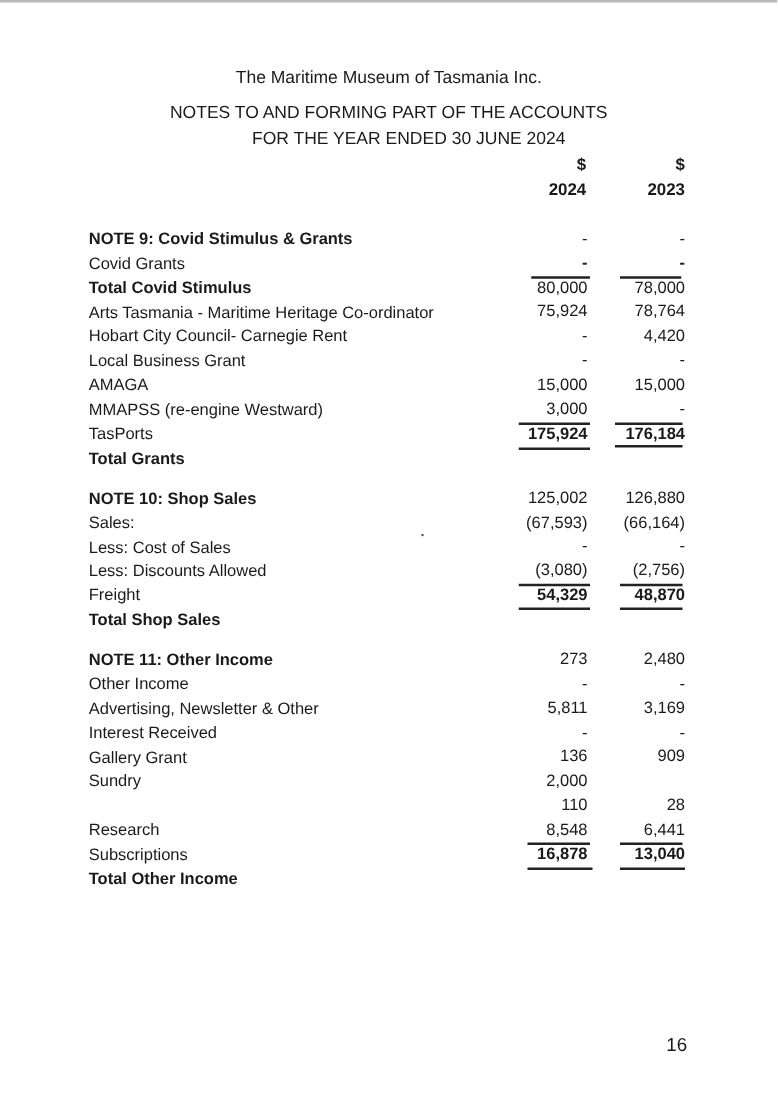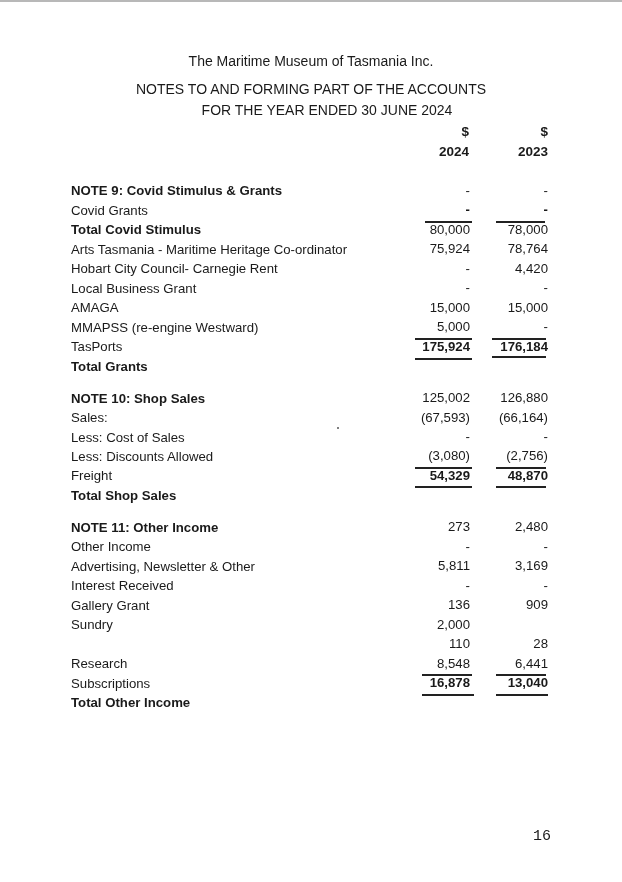--- a/index.html
+++ b/index.html
@@ -9,21 +9,21 @@
     }
     .top-border { position: absolute; left: 0; top: 0; width: 622px; height: 2px; background: #b8b8b8; }
     .title { position: absolute; left: 0; width: 622px; text-align: center; font-size: 14px; }
     .colhead { position: absolute; font-weight: bold; font-size: 13.5px; text-align: right; width: 60px; }
     .row { position: absolute; left: 71px; width: 480px; height: 19px; font-size: 13.2px; line-height: 19px; }
     .row .label { position: absolute; left: 0; top: 0; white-space: nowrap; margin-top: 20px; }
     .row .v1 { position: absolute; right: 81px; top: 0; text-align: right; }
     .row .v2 { position: absolute; right: 3px; top: 0; text-align: right; }
     .row.bold { font-weight: bold; }
     .rule { position: absolute; height: 2px; background: #222; }
-    .page-num { position: absolute; left: 533px; top: 828px; font-family: Liberation Mono, monospace; font-size: 15px; }
+    .page-num { position: absolute; left: 533px; top: 828px; font-family: Liberation Sans, sans-serif; font-size: 15px; }
     .dot { position: absolute; left: 337px; top: 427px; width: 2px; height: 2px; background: #555; border-radius: 50%; }
   </style>
 </head>
 <body>
 
 <div class="top-border"></div>
 
 <div class="title" style="top:53px;">The Maritime Museum of Tasmania Inc.</div>
 <div class="title" style="top:81px;">NOTES TO AND FORMING PART OF THE ACCOUNTS</div>
 <div class="title" style="top:102px;padding-left:16px;">FOR THE YEAR ENDED 30 JUNE 2024</div>
@@ -68,21 +68,21 @@
   <span class="v1">-</span>
   <span class="v2">-</span>
 </div>
 <div class="row" style="top:298px;">
   <span class="label">MMAPSS (re-engine Westward)</span>
   <span class="v1">15,000</span>
   <span class="v2">15,000</span>
 </div>
 <div class="row" style="top:317px;">
   <span class="label">TasPorts</span>
-  <span class="v1">5,000</span>
+  <span class="v1">3,000</span>
   <span class="v2">-</span>
 </div>
 <div class="rule" style="left:415px; top:338px; width:57px;"></div>
 <div class="rule" style="left:492px; top:338px; width:54px;"></div>
 <div class="row bold" style="top:337px;">
   <span class="label">Total Grants</span>
   <span class="v1">175,924</span>
   <span class="v2">176,184</span>
 </div>
 <div class="rule" style="left:415px; top:358px; width:57px;"></div>

